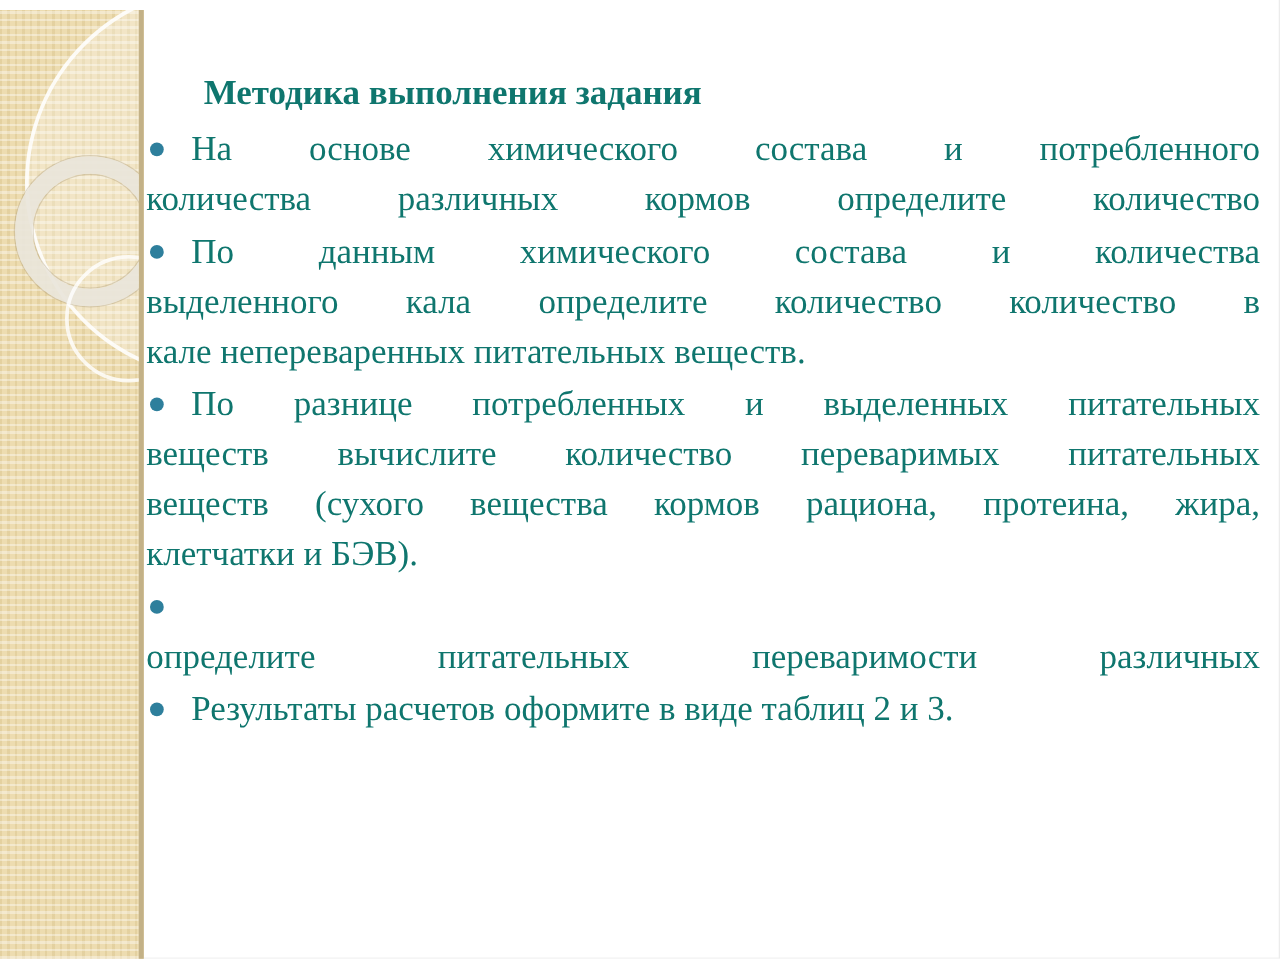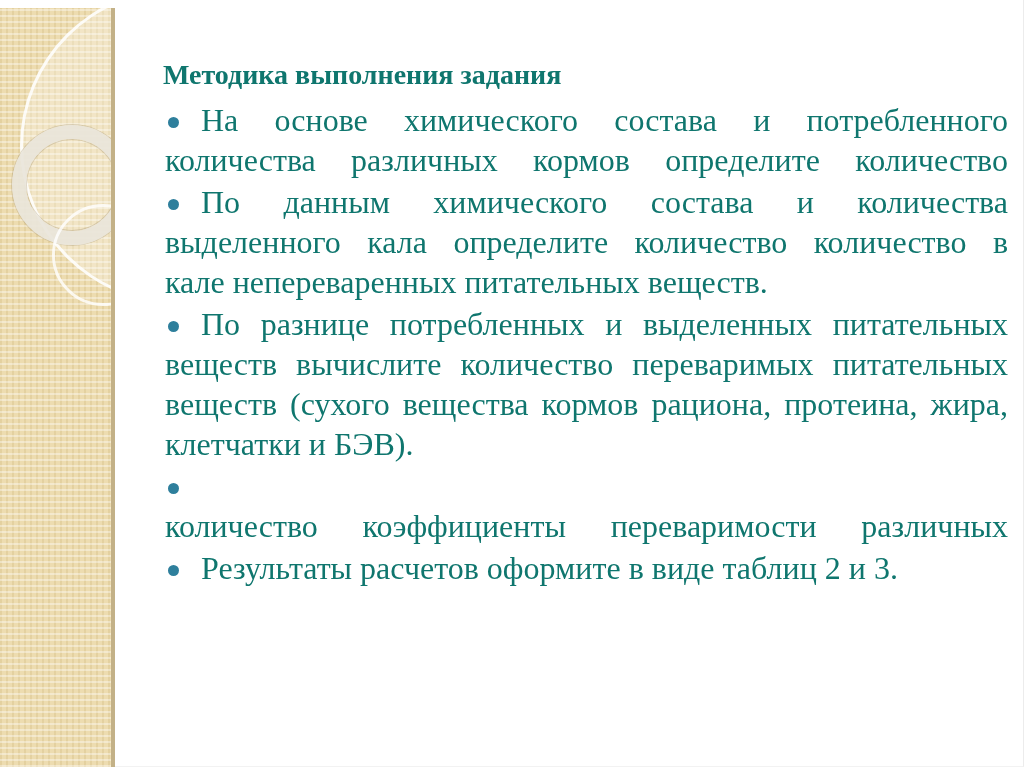--- a/index.html
+++ b/index.html
@@ -50,23 +50,22 @@
     color:#0f766e;
   }
   .title{
     margin:0 0 5px 0;
     padding-left:46px;
     font-size:28px;line-height:40px;
     font-weight:bold;
   }
   .bullet-item{margin:0 0 2px 0;}
   .line{
-    font-size:32px;line-height:40px;
+    font-size:28px;line-height:40px;
     text-align:left;
-    margin-left:48px;
   }
   .line.justify{
     text-align:justify;
     text-align-last:justify;
   }
   .dot{
     display:inline-block;width:11px;height:11px;border-radius:50%;
     margin-left:3px;margin-right:22px;
     position:relative;top:-3px;
   }
@@ -95,21 +94,21 @@
           <div class="line">кале непереваренных питательных веществ.</div>
         </div>
         <div class="bullet-item">
           <div class="line justify"><span class="dot" style="background: rgb(46, 127, 156);"></span><span>По разнице потребленных и выделенных питательных</span></div>
           <div class="line justify">веществ вычислите количество переваримых питательных</div>
           <div class="line justify">веществ (сухого вещества кормов рациона, протеина, жира,</div>
           <div class="line">клетчатки и БЭВ).</div>
         </div>
         <div class="bullet-item">
           <div class="line justify"><span class="dot" style="background: rgb(46, 127, 156);"></span></div>
-          <div class="line justify">количество коэффициенты переваримости различных</div>
+          <div class="line justify">определите питательных переваримости различных</div>
         </div>
         <div class="bullet-item">
           <div class="line"><span class="dot" style="background: rgb(46, 127, 156);"></span><span>Результаты расчетов оформите в виде таблиц 2 и 3.</span></div>
         </div>
       </div>
   </div>
 
 </div>
 
 </body></html>

